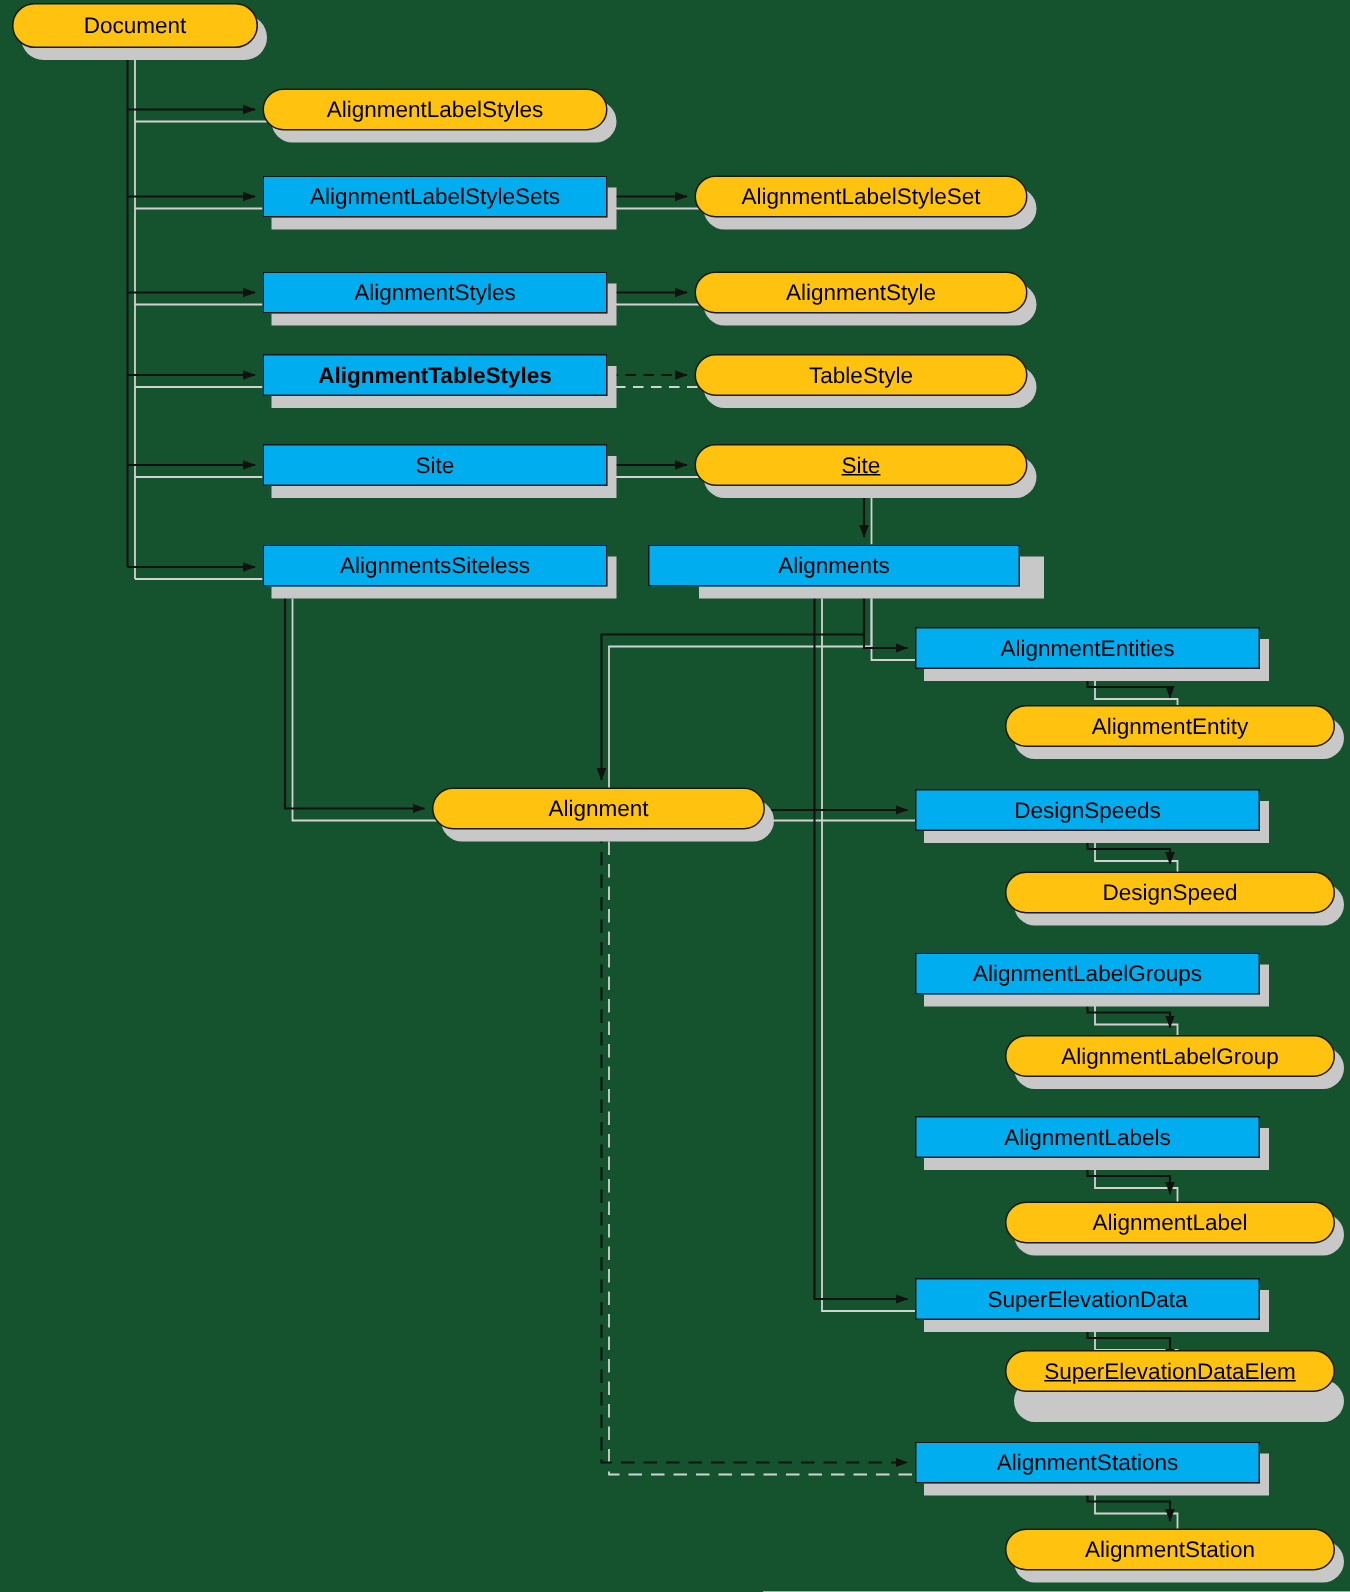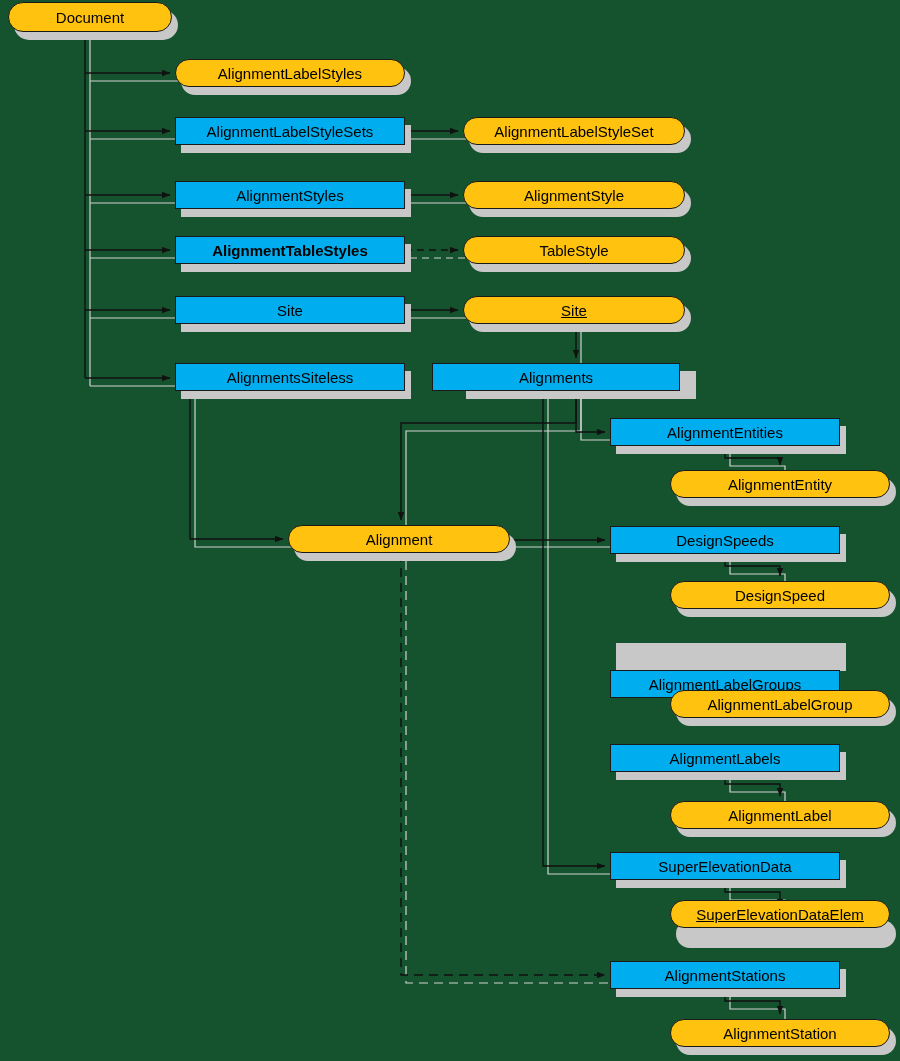--- a/index.html
+++ b/index.html
@@ -211,21 +211,21 @@
       </div>
       <div class="node-shadow" style="left: 616px; top: 534px; width: 230px; height: 28px;"></div>
       <div class="node collection" style="left: 610px; top: 526px; width: 230px; height: 28px;">
         <span class="node-label">DesignSpeeds</span>
       </div>
       <div class="node-shadow round" style="left: 676px; top: 589px; width: 220px; height: 28px;"></div>
       <div class="node entity" style="left: 670px; top: 581px; width: 220px; height: 28px;">
         <span class="node-label">DesignSpeed</span>
       </div>
       <div class="node-shadow" style="left: 616px; top: 643px; width: 230px; height: 28px;"></div>
-      <div class="node collection" style="left: 610px; top: 670px; width: 230px; height: 28px;">
+      <div class="node collection" style="left: 610px; top: 635px; width: 230px; height: 28px;">
         <span class="node-label">AlignmentLabelGroups</span>
       </div>
       <div class="node-shadow round" style="left: 676px; top: 698px; width: 220px; height: 28px;"></div>
       <div class="node entity" style="left: 670px; top: 690px; width: 220px; height: 28px;">
         <span class="node-label">AlignmentLabelGroup</span>
       </div>
       <div class="node-shadow" style="left: 616px; top: 752px; width: 230px; height: 28px;"></div>
       <div class="node collection" style="left: 610px; top: 744px; width: 230px; height: 28px;">
         <span class="node-label">AlignmentLabels</span>
       </div>

